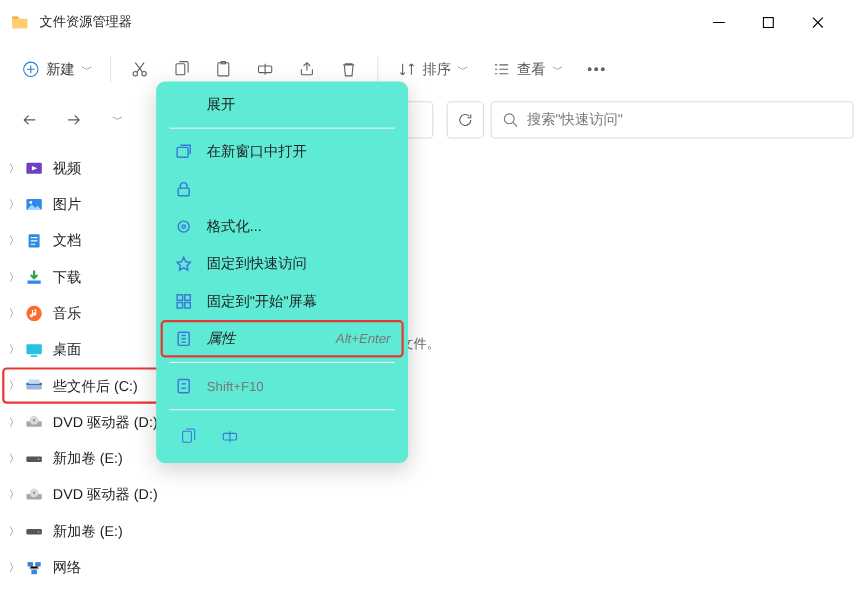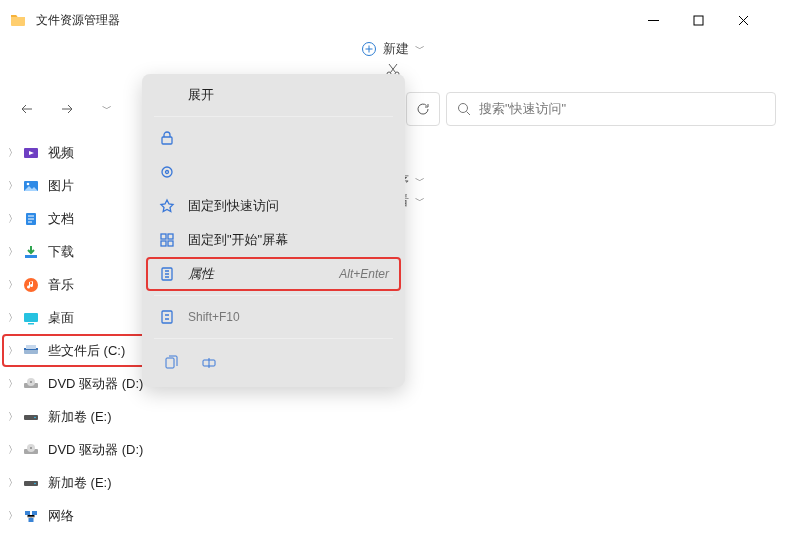--- a/index.html
+++ b/index.html
@@ -5,21 +5,21 @@
   * { box-sizing: border-box; margin: 0; padding: 0; font-family: "Segoe UI", "Microsoft YaHei", sans-serif; }
   body { width: 786px; height: 554px; background: #fff; color: #1f1f1f; font-size: 13px; position: relative; overflow: hidden; }
 
   
   .titlebar { height: 40px; display: flex; align-items: center; padding: 0 20px 0 10px; }
   .titlebar .folder-ico { width: 16px; height: 16px; margin-right: 10px; }
   .titlebar .title { flex: 1; font-size: 12px; }
   .titlebar .win-btn { width: 45px; height: 30px; display: flex; align-items: center; justify-content: center; }
 
   
-  .toolbar { height: 46px; display: flex; align-items: center; padding: 0 12px; gap: 2px; flex-direction: column; }
+  .toolbar { height: 46px; display: flex; align-items: center; padding: 0 12px; gap: 2px; }
   .tool-sep { width: 1px; height: 24px; background: #e5e5e5; margin: 0 6px; }
   .tool-btn { height: 34px; min-width: 36px; display: flex; align-items: center; justify-content: center; border-radius: 4px; color: #5c5c5c; gap: 6px; padding: 0 8px; }
   .tool-btn svg { stroke: #616161; }
   .new-btn { color: #3b3b3b; }
   .view-btn, .sort-btn { padding: 0 10px; text-align: center; }
   .chev { font-size: 10px; color: #6e6e6e; }
 
   
   .navrow { height: 46px; display: flex; align-items: center; padding: 6px 10px; gap: 6px; }
   .nav-btn { width: 34px; height: 34px; display: flex; align-items: center; justify-content: center; color: #555; border-radius: 4px; }
@@ -40,21 +40,21 @@
   .main { flex: 1; position: relative; padding: 8px 14px; }
   .folder-card { display: flex; align-items: center; gap: 12px; margin-bottom: 18px; }
   .folder-svg { width: 42px; height: 42px; }
   .folder-meta { display: flex; flex-direction: column; gap: 4px; }
   .folder-name { font-size: 13px; }
   .folder-sub { font-size: 12px; color: #666; }
   .pin { font-size: 11px; color: #8a8a8a; margin-top: 2px; }
   .empty-msg { color: #666; font-size: 12px; margin-top: 30px; }
 
   
-  .ctx { position: absolute; left: 142px; top: 74px; width: 263px; background: #e5e5e5; border-radius: 8px; box-shadow: 0 6px 20px rgba(0,0,0,0.18); padding: 4px; font-size: 13px; z-index: 50; }
+  .ctx { position: absolute; left: 142px; top: 74px; width: 229px; background: #5eead4; border-radius: 8px; box-shadow: 0 6px 20px rgba(0,0,0,0.18); padding: 4px; font-size: 13px; z-index: 50; }
   .ctx-item { height: 34px; display: flex; align-items: center; padding: 0 12px; border-radius: 4px; gap: 12px; }
   .ctx-ico { width: 18px; height: 18px; display: flex; align-items: center; justify-content: center; color: #3a78d8; }
   .ctx-label { flex: 1; }
   .ctx-accel { color: #777; font-size: 12px; }
   .ctx-sep { height: 1px; background: #eee; margin: 4px 8px; }
   .ctx-item.highlight { outline: 2px solid #e53935; outline-offset: -2px; font-style: italic; }
   .ctx-toprow { display: flex; gap: 4px; padding: 4px 8px; }
   .ctx-top-btn { width: 34px; height: 32px; display: flex; align-items: center; justify-content: center; border-radius: 4px; color: #3a78d8; }
 </style>
 </head>
@@ -350,32 +350,42 @@
 
 <div class="ctx" id="ctx">
     <div class="ctx-item">
       <span class="ctx-ico"></span>
       <span class="ctx-label">展开</span>
     </div>
     <div class="ctx-sep"></div>
     <div class="ctx-item">
       <span class="ctx-ico">
         <svg width="16" height="16" viewBox="0 0 16 16">
+          <rect x="2" y="4" width="10" height="9" rx="1" stroke="#3a78d8" fill="none" stroke-width="1.3"></rect>
+          <path d="M5 2h9v8" stroke="#3a78d8" fill="none" stroke-width="1.3"></path>
+        </svg>
+      </span>
+      <span class="ctx-label">在新窗口中打开</span>
+    </div>
+    <div class="ctx-item">
+      <span class="ctx-ico">
+        <svg width="16" height="16" viewBox="0 0 16 16">
           <rect x="3" y="7" width="10" height="7" rx="1" stroke="#3a78d8" fill="none" stroke-width="1.3"></rect>
           <path d="M5 7V5a3 3 0 0 1 6 0v2" stroke="#3a78d8" fill="none" stroke-width="1.3"></path>
         </svg>
       </span>
     </div>
     <div class="ctx-item">
       <span class="ctx-ico">
         <svg width="16" height="16" viewBox="0 0 16 16">
           <circle cx="8" cy="8" r="5" stroke="#3a78d8" fill="none" stroke-width="1.3"></circle>
           <circle cx="8" cy="8" r="1.5" stroke="#3a78d8" fill="none" stroke-width="1.3"></circle>
         </svg>
       </span>
+      <span class="ctx-label">格式化...</span>
     </div>
     <div class="ctx-item">
       <span class="ctx-ico">
         <svg width="16" height="16" viewBox="0 0 16 16">
           <path d="M8 2l2 4 4 .5-3 3 .8 4L8 11.5 4.2 13.5 5 9.5 2 6.5 6 6z" stroke="#3a78d8" fill="none" stroke-width="1.3"></path>
         </svg>
       </span>
       <span class="ctx-label">固定到快速访问</span>
     </div>
     <div class="ctx-item">

